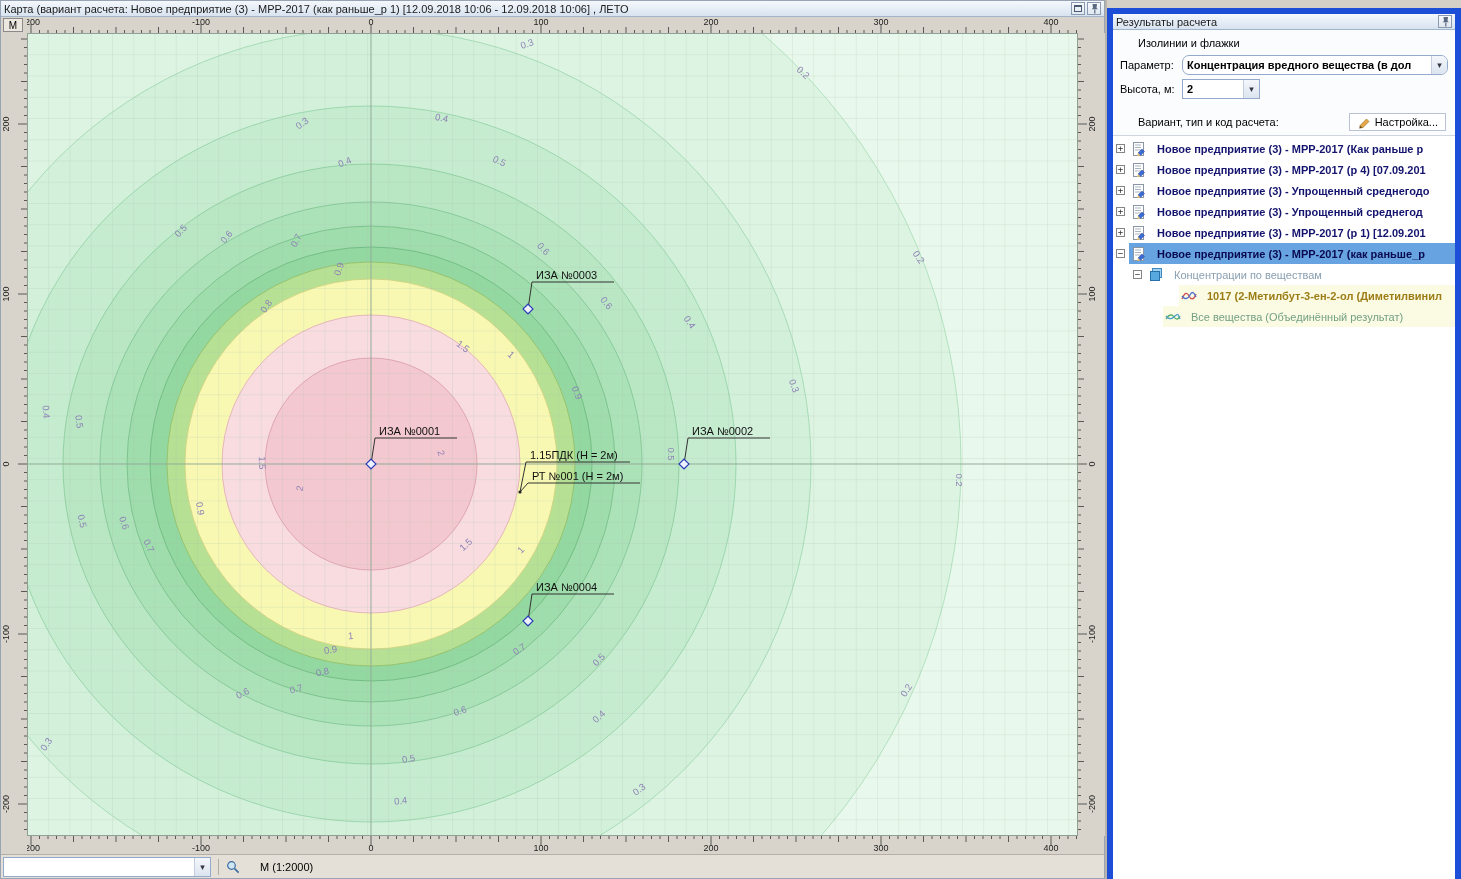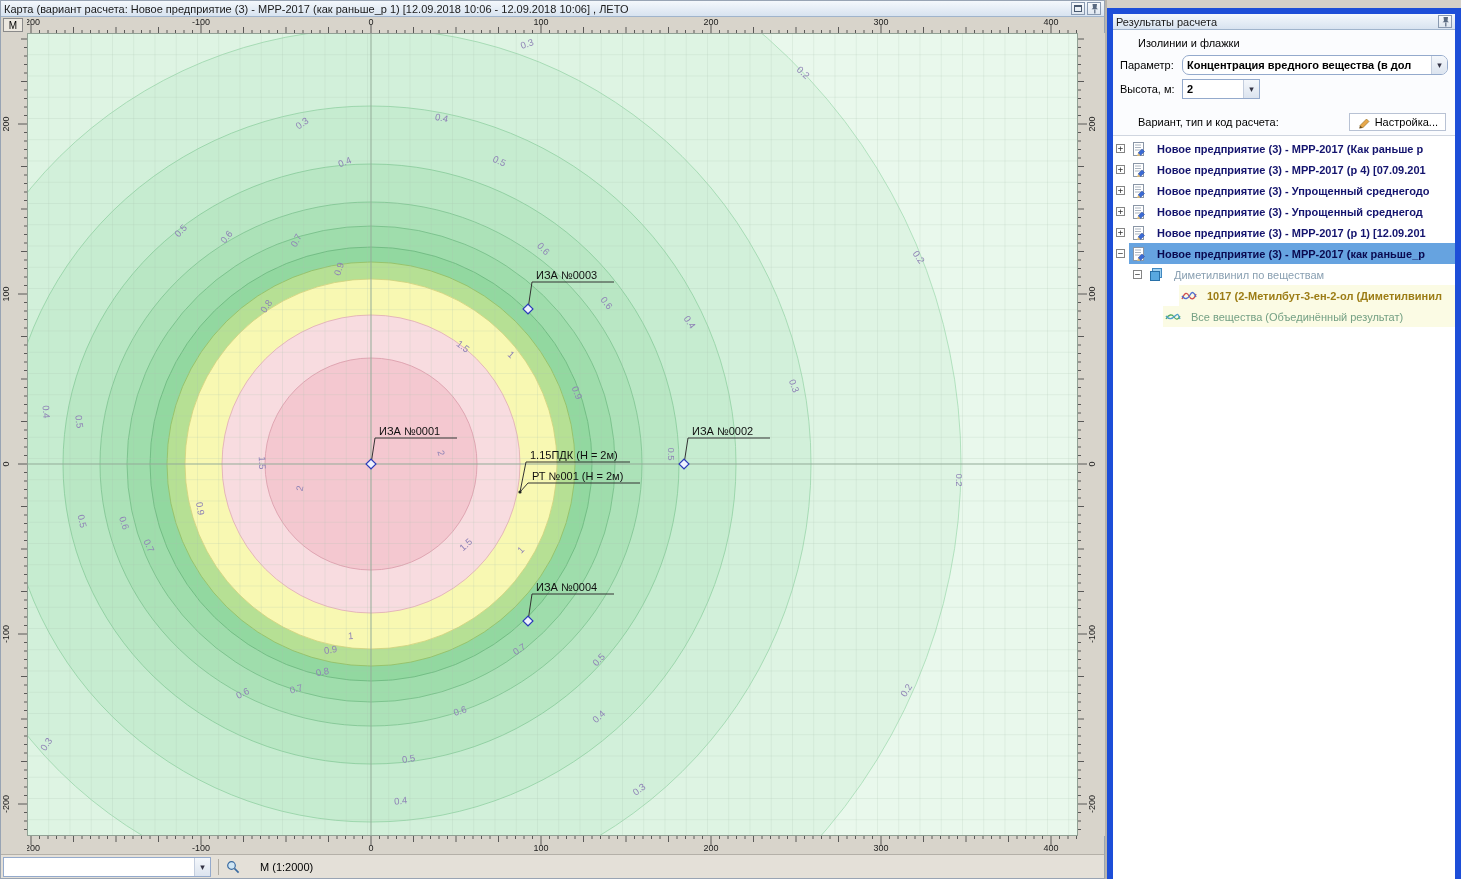--- a/index.html
+++ b/index.html
@@ -800,21 +800,21 @@
               </svg>
               <span class="tree-label">Новое предприятие (3) -  МРР-2017 (как раньше_р</span>
             </span>
           </div>
           <div class="tree-row" style="padding-left: 20px;">
             <span class="expander">−</span>
             <span class="row-content group">
               <svg class="tree-icon">
                 <use href="#icon-layers"></use>
               </svg>
-              <span class="tree-label">Диметилвинил по веществам</span>
+              <span class="tree-label">Концентрации по веществам</span>
             </span>
           </div>
           <div class="tree-row" style="padding-left: 37px; margin-left: 16px;">
             <span class="expander none"></span>
             <span class="row-content substance">
               <svg class="tree-icon">
                 <use href="#icon-wave-red"></use>
               </svg>
               <span class="tree-label">1017 (2-Метилбут-3-ен-2-ол (Диметилвинил</span>
             </span>

